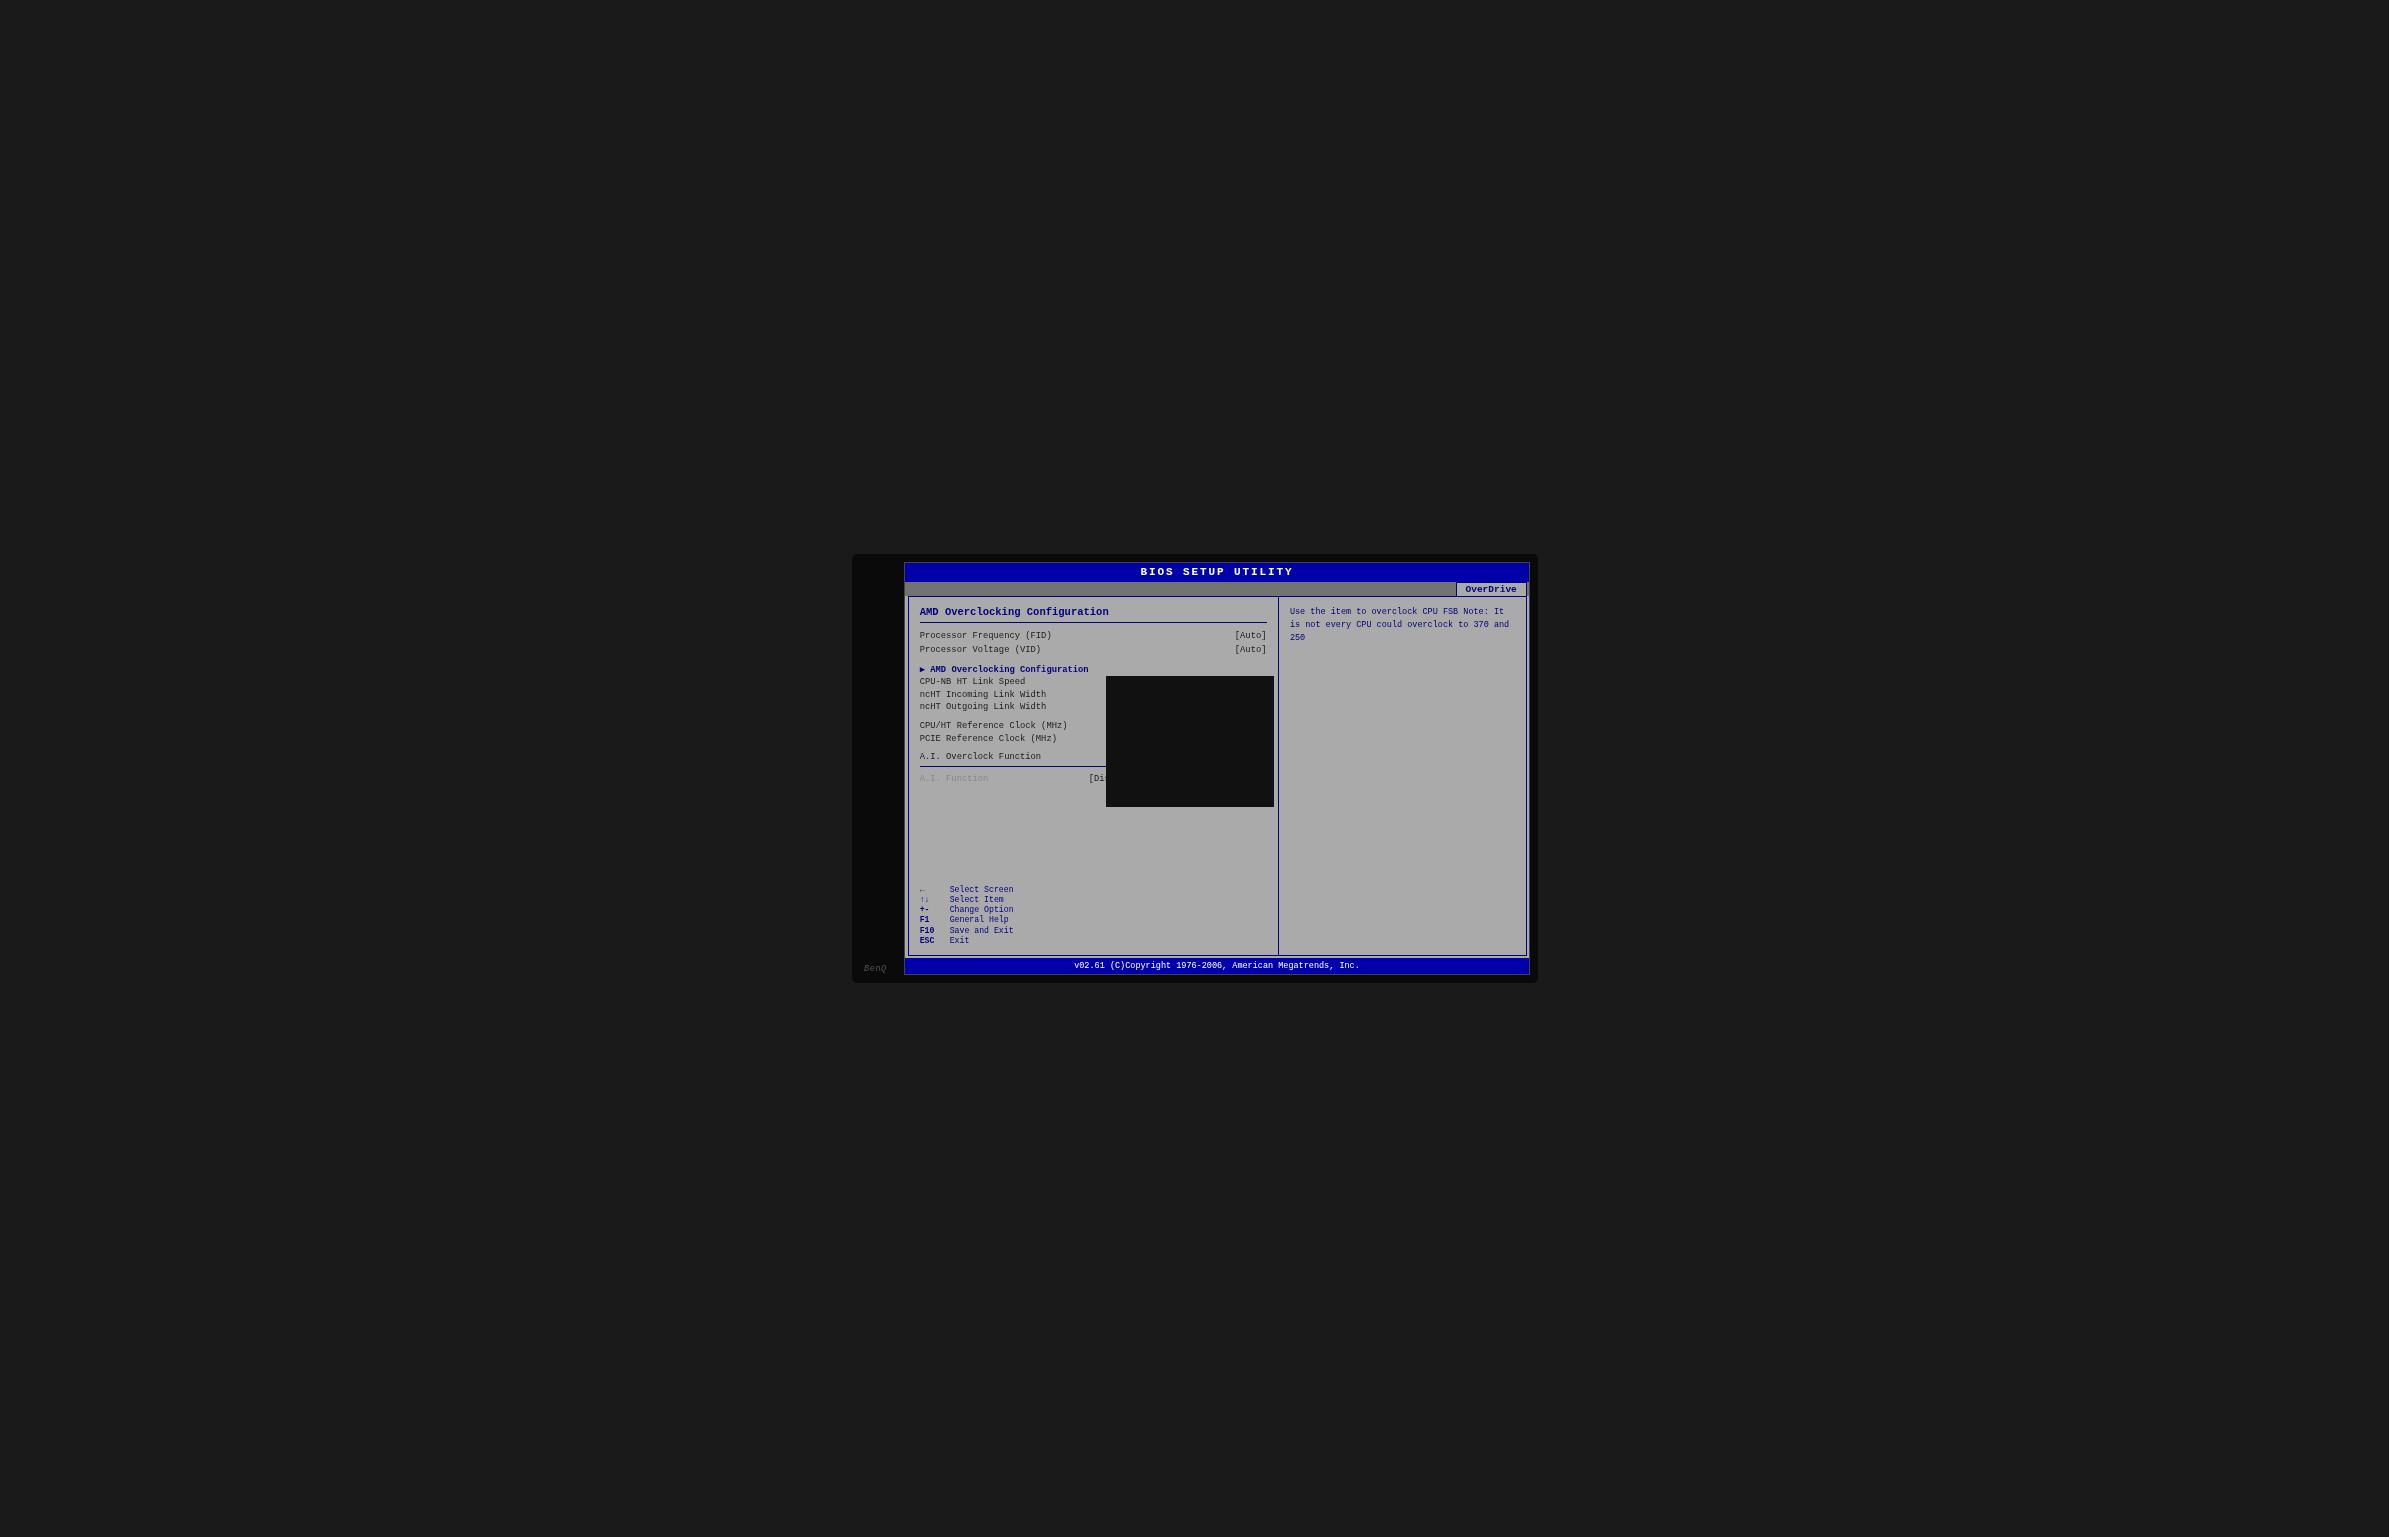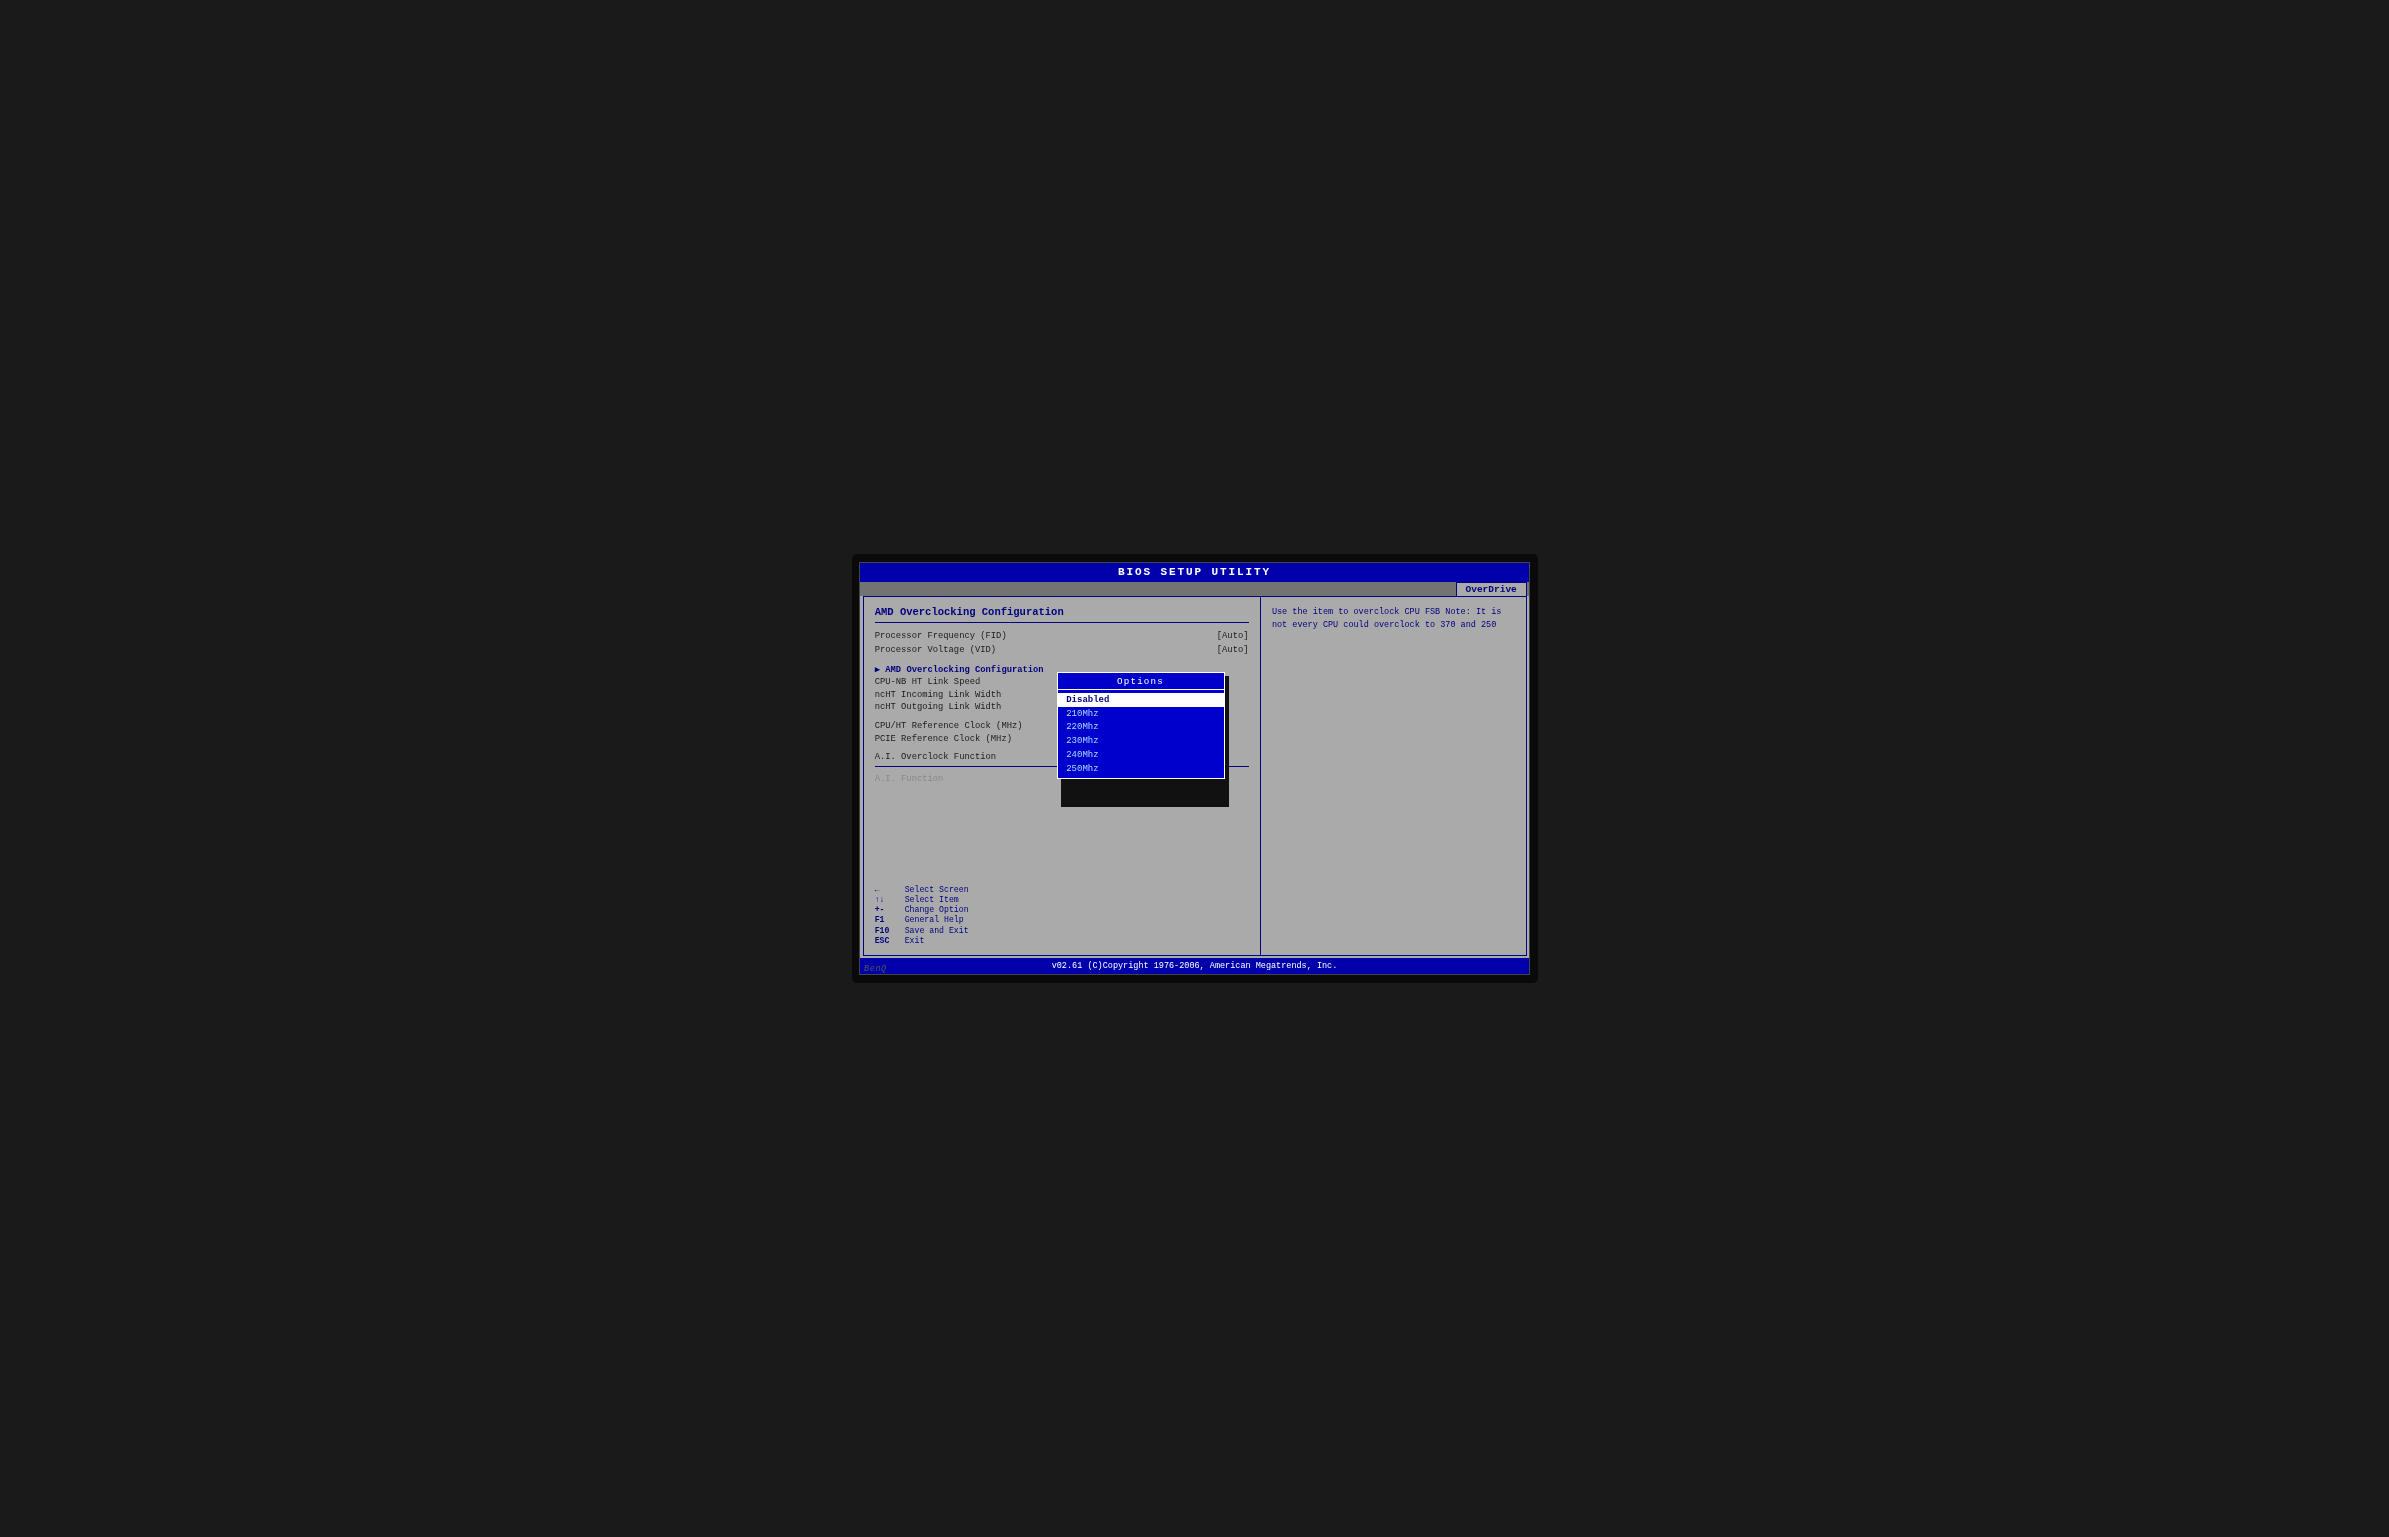--- a/index.html
+++ b/index.html
@@ -29,20 +29,21 @@
       flex-direction: column;
     }
 
     .screen {
       background: #aaaaaa;
       flex: 1;
       display: flex;
       flex-direction: column;
       overflow: hidden;
       border: 1.2px solid #444;
+      margin-left: 45px;
     }
 
     .top-bar {
       background: #0000aa;
       text-align: center;
       padding: 3.7px 0;
       color: #ffffff;
       font-size: 1.1em;
       font-weight: bold;
       letter-spacing: 1.9px;
@@ -286,43 +287,20 @@
 
         <hr class="section-divider" style="margin-top:3.7px;">
 
         <div style="position:relative; display:flex; justify-content:space-between; margin-top:2.5px;">
           <span class="ai-overclock-label">A.I. Function</span>
           <span style="color:#1a1a1a; font-size:0.88em; margin-right: 125px;">[Disabled]</span>
         </div>
 
         <div class="popup-shadow"></div>
 
-        <div class="options-popup">
-          <div class="options-title-bar">Options</div>
-          <div class="options-list">
-            <div class="option-item selected">
-              <span>Disabled</span>
-            </div>
-            <div class="option-item">
-              <span>210Mhz</span>
-            </div>
-            <div class="option-item">
-              <span>220Mhz</span>
-            </div>
-            <div class="option-item">
-              <span>230Mhz</span>
-            </div>
-            <div class="option-item">
-              <span>240Mhz</span>
-            </div>
-            <div class="option-item">
-              <span>250Mhz</span>
-            </div>
-          </div>
-        </div>
 
       </div>
 
       <div class="right-panel">
 
         <div class="help-text">Use the item to overclock CPU FSB Note: It is not every CPU could overclock to 370 and 250</div>
 
         <div style="margin-top: auto; position: absolute; bottom: 8.7px; left: 11.2px; right: 6.2px;">
           <div class="keybinding-row">
             <span class="key-col">←</span>

